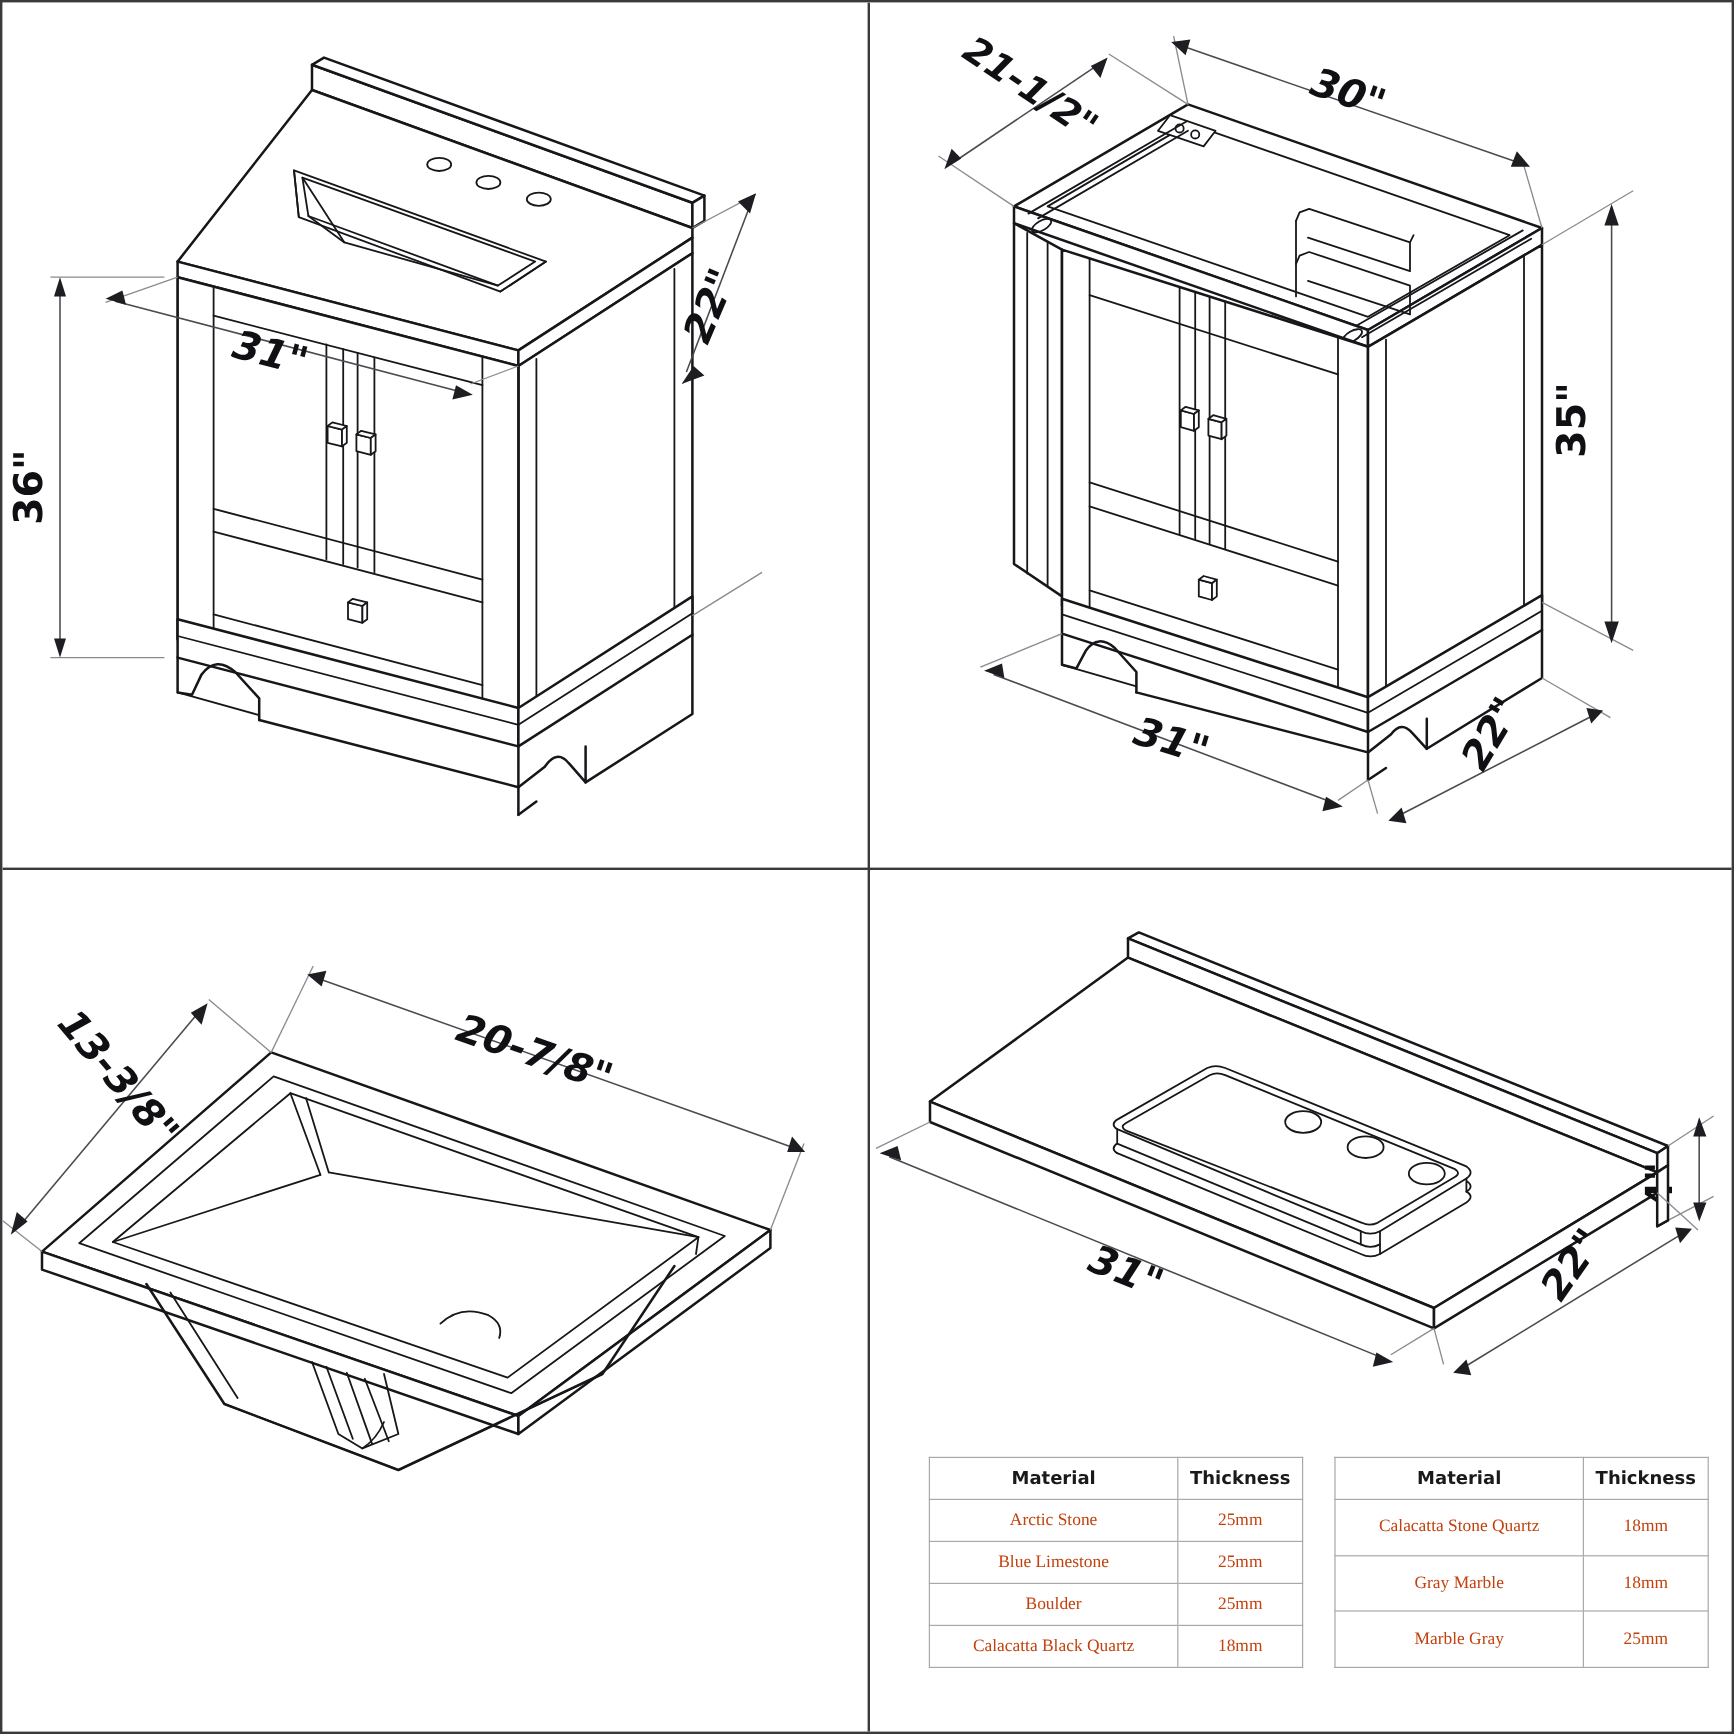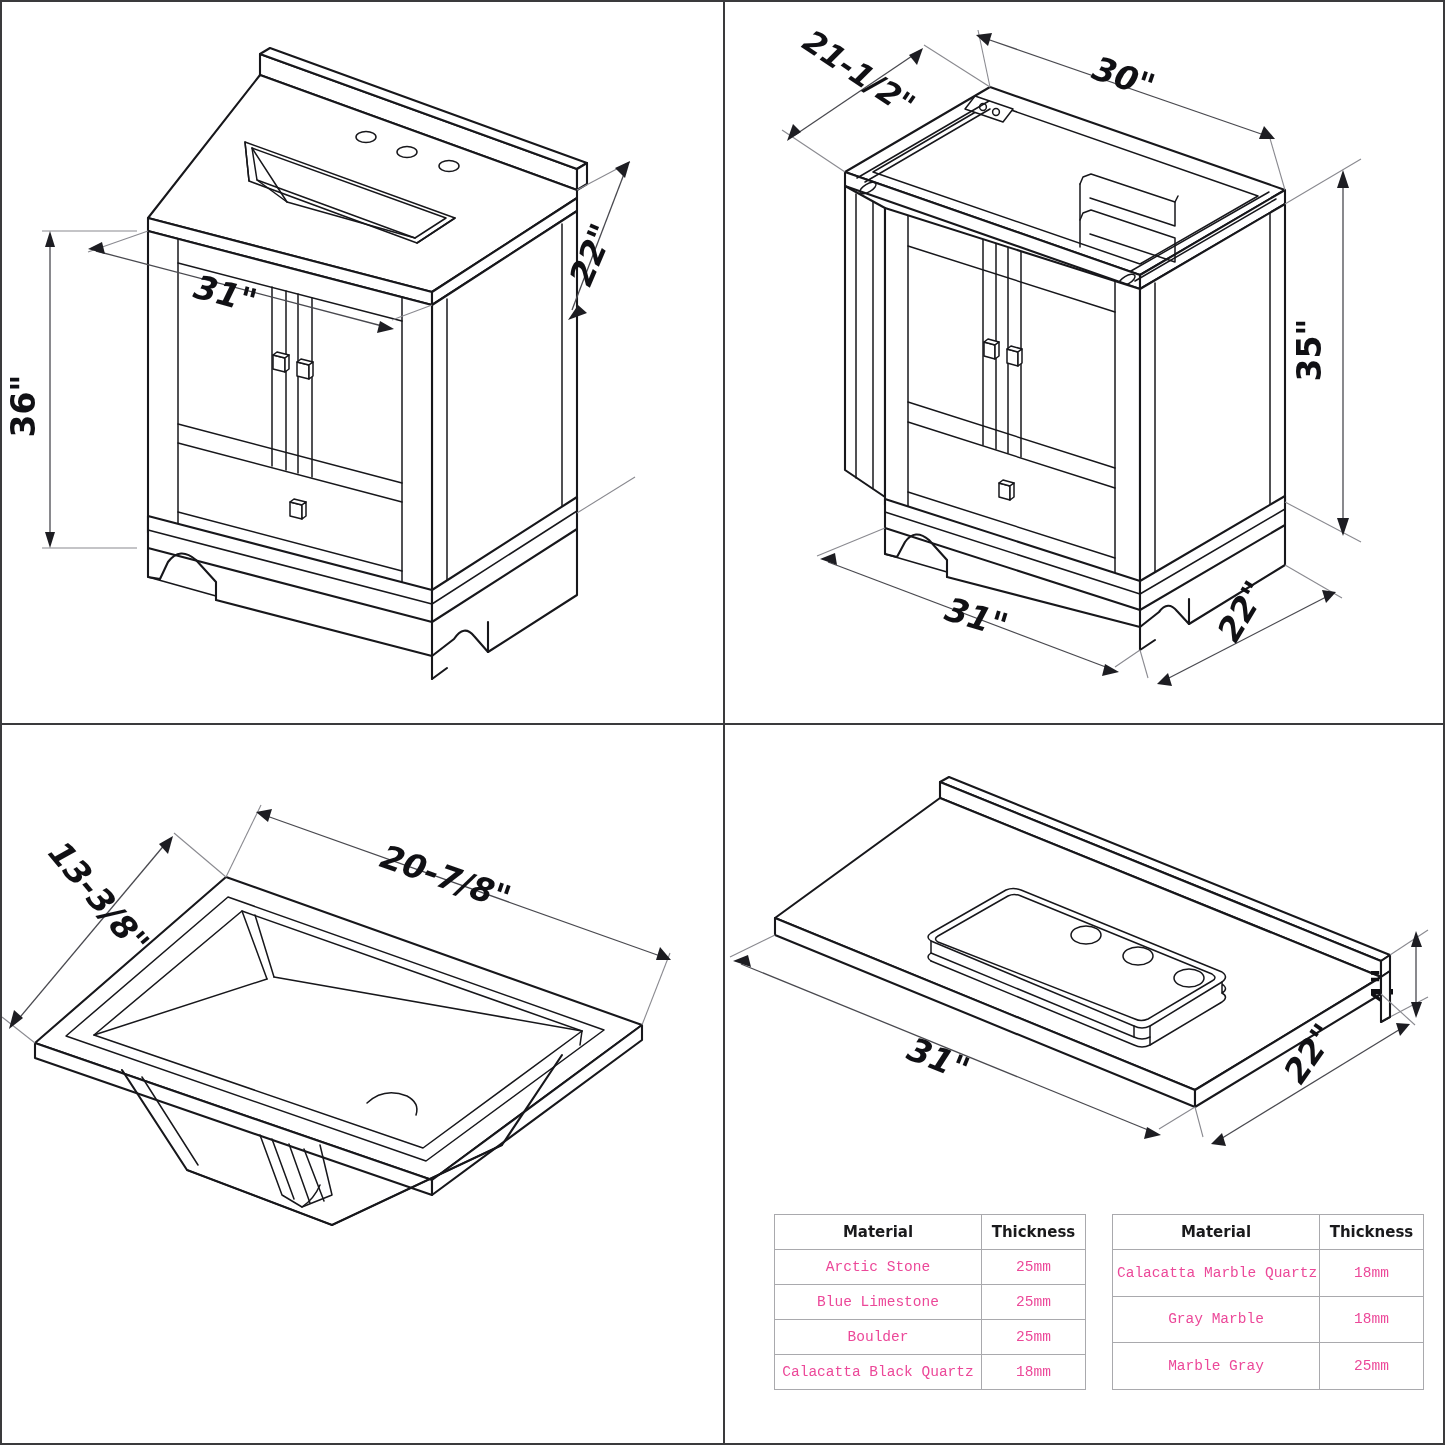--- a/index.html
+++ b/index.html
@@ -79,23 +79,23 @@
     white-space: nowrap;
     overflow: hidden;
   }
   table.mat th {
     font-family: "DejaVu Sans", sans-serif;
     font-weight: 700;
     color: #1a1a1c;
     font-size: 15px;
   }
   table.mat td {
-    font-family: Liberation Mono, monospace;
+    font-family: Liberation Serif, serif;
     font-weight: 400;
-    color: #ec4899;
+    color: #c2410c;
   }
   table.mat col.c-mat { width: 207px; }
   table.mat col.c-thk { width: 104px; }
 
   
   .obj  { fill: none; stroke: #17171b; stroke-width: 2.1; stroke-linejoin: round; stroke-linecap: round; }
   .objT { fill: none; stroke: #17171b; stroke-width: 1.5; stroke-linejoin: round; stroke-linecap: round; }
   .fillw { fill: #ffffff; stroke: #17171b; stroke-width: 2.1; stroke-linejoin: round; stroke-linecap: round; }
   .fillwT { fill: #ffffff; stroke: #17171b; stroke-width: 1.5; stroke-linejoin: round; stroke-linecap: round; }
   .dim  { fill: none; stroke: #4a4a50; stroke-width: 1.3; }
@@ -485,21 +485,21 @@
           <col class="c-thk">
         </colgroup>
       <thead>
         <tr>
           <th>Material</th>
           <th>Thickness</th>
         </tr>
       </thead>
       <tbody>
         <tr>
-          <td>Calacatta Marble Quartz</td>
+          <td>Calacatta Stone Quartz</td>
           <td>18mm</td>
         </tr>
         <tr>
           <td>Gray Marble</td>
           <td>18mm</td>
         </tr>
         <tr>
           <td>Marble Gray</td>
           <td>25mm</td>
         </tr>

